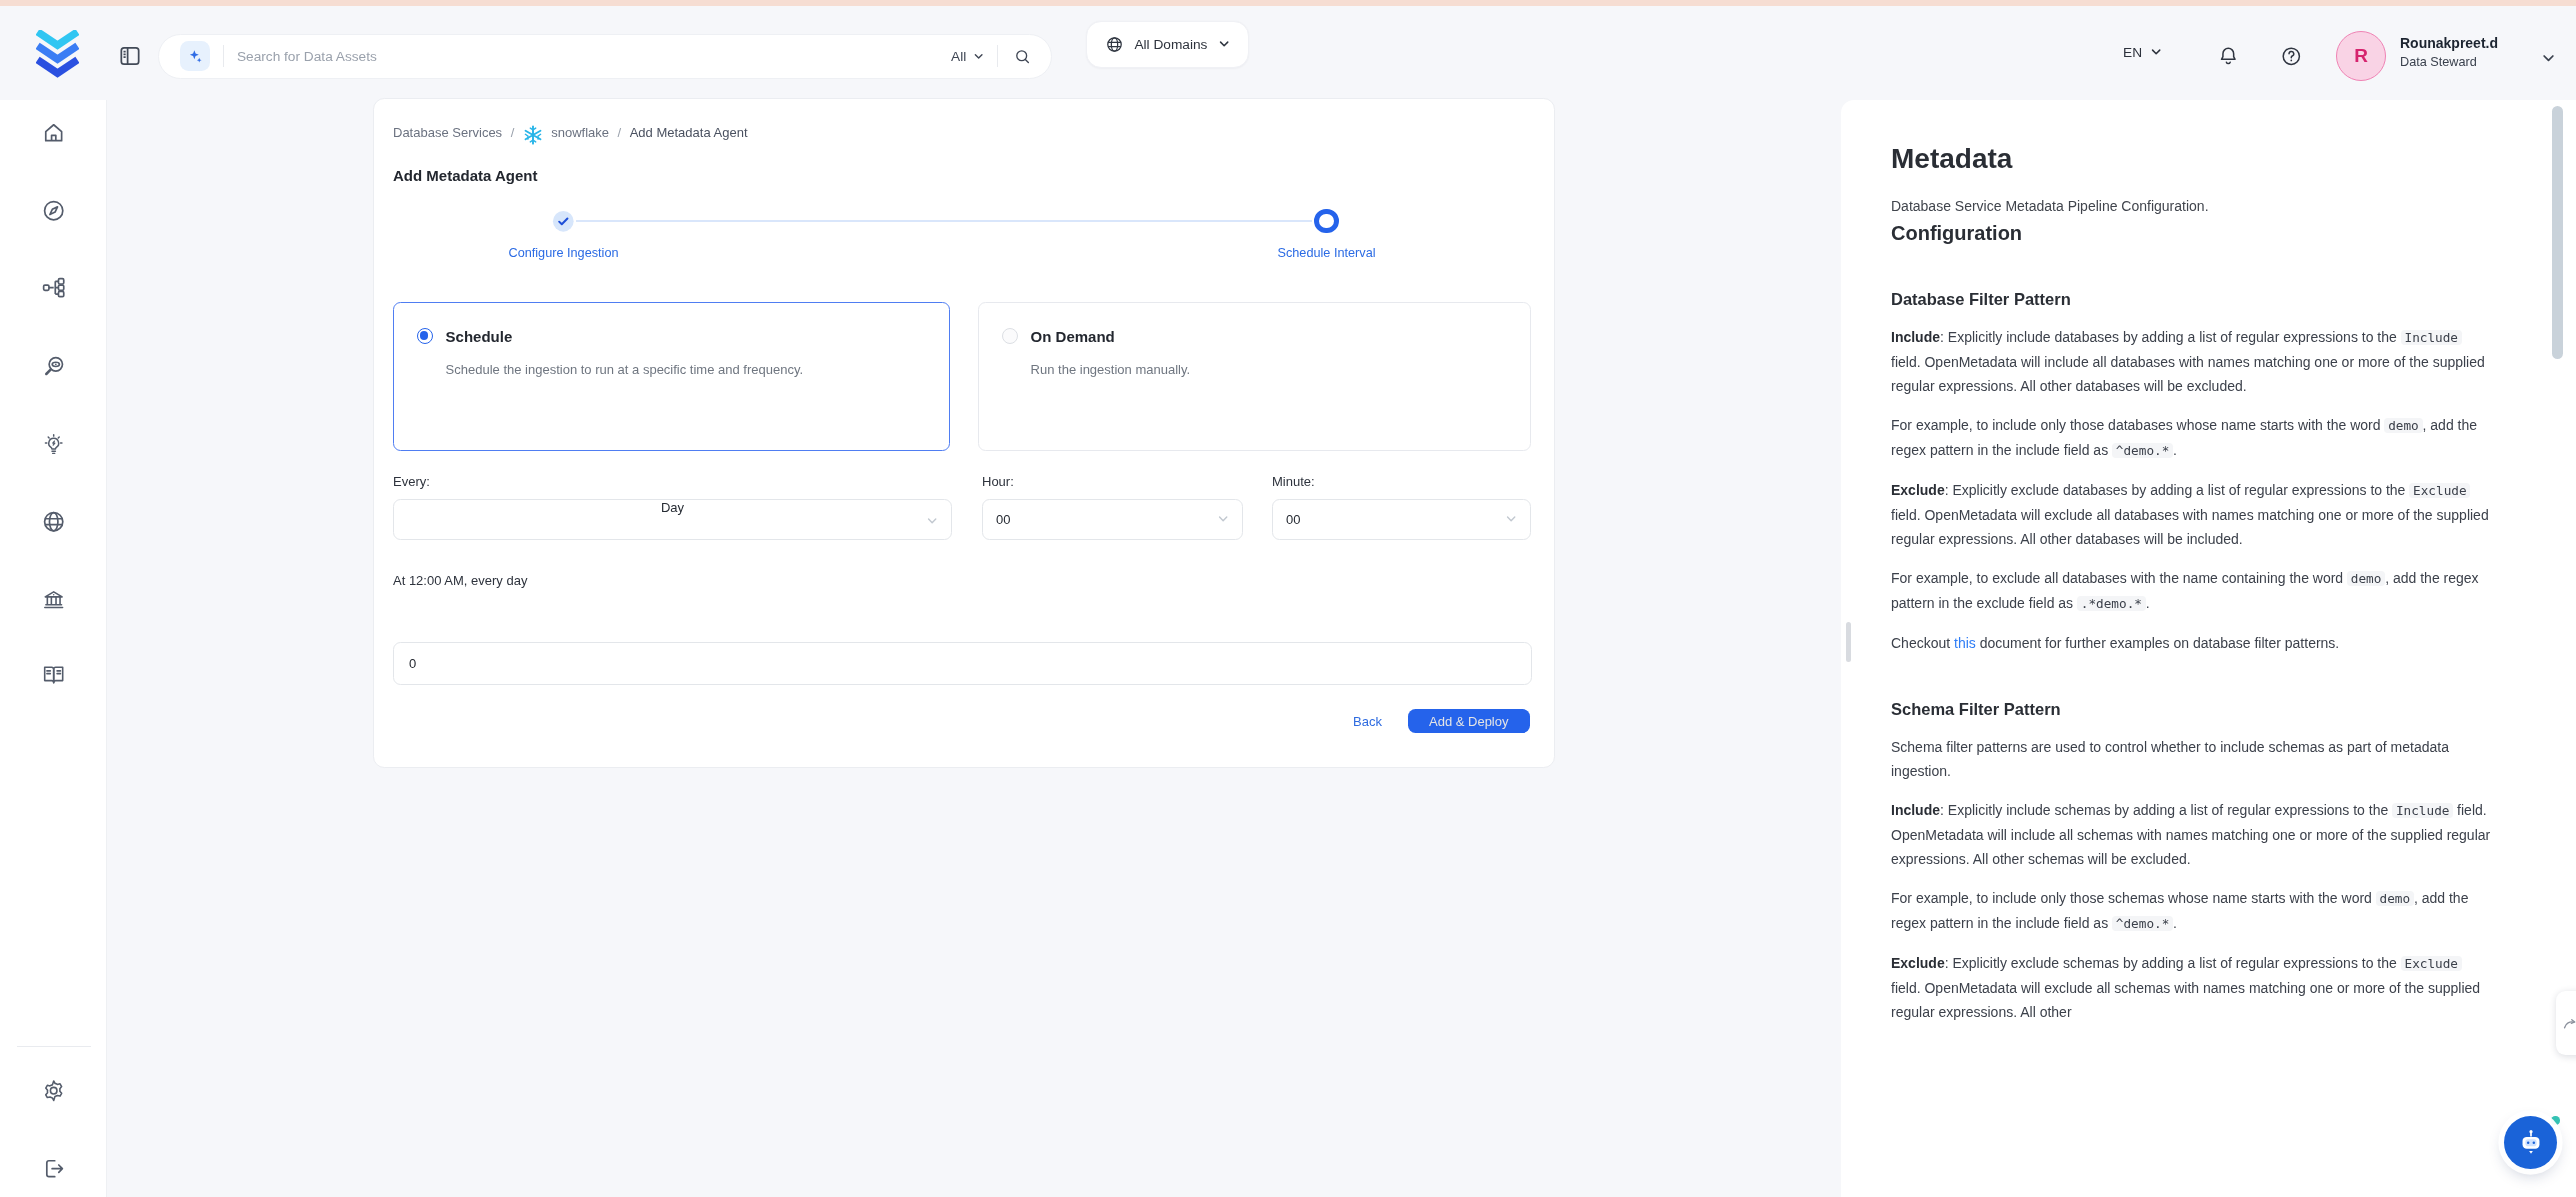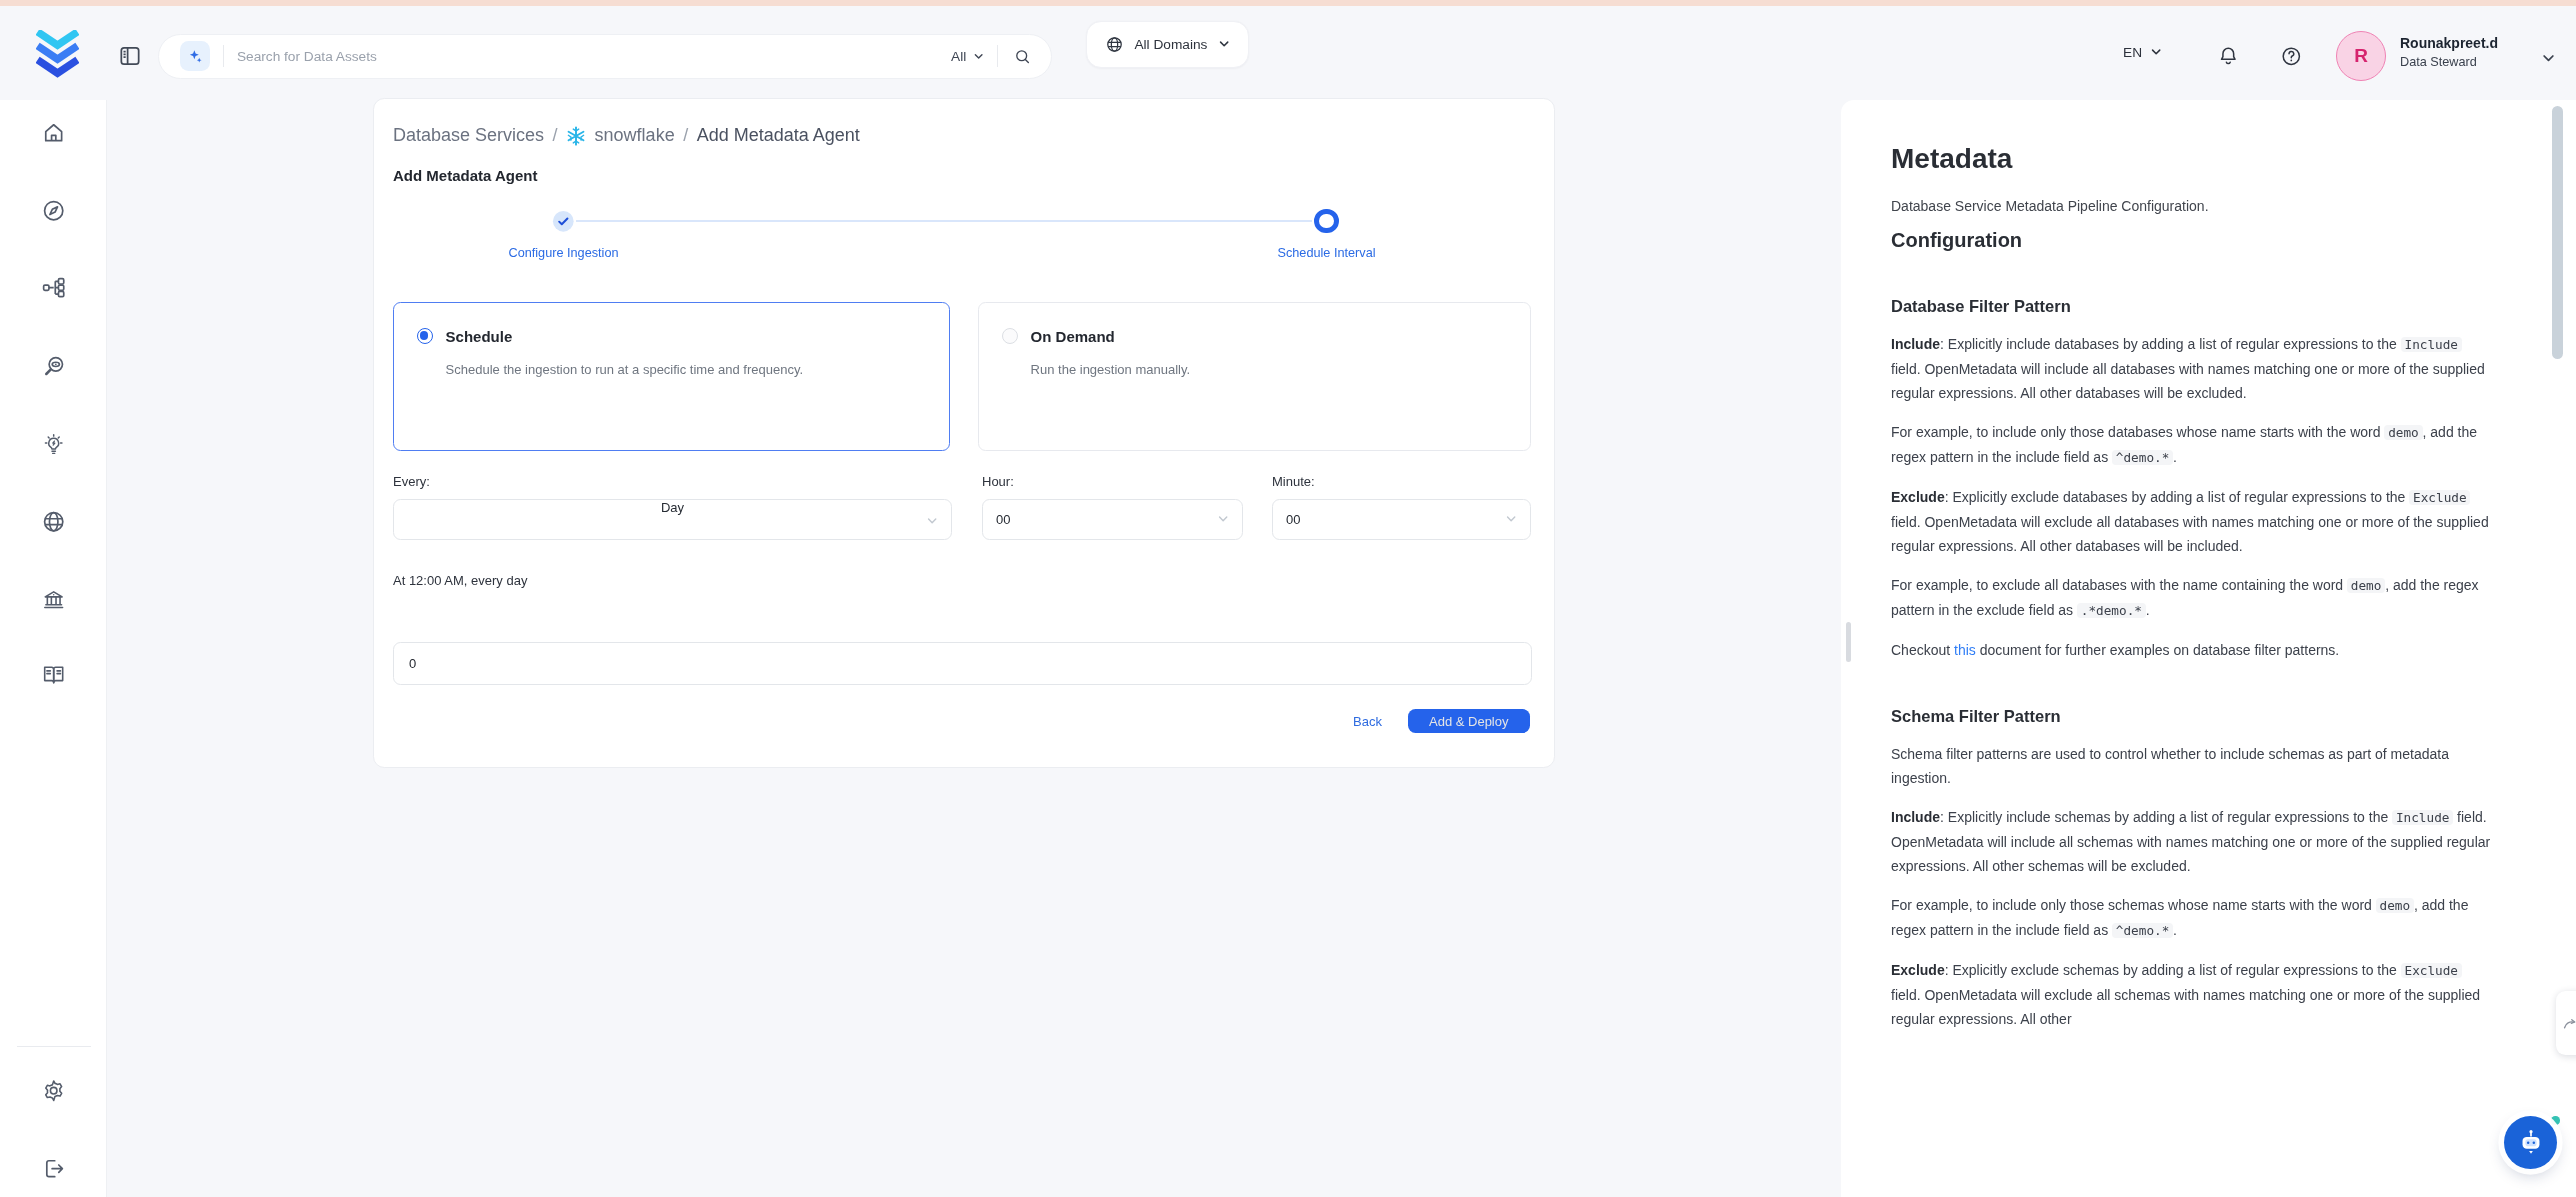--- a/index.html
+++ b/index.html
@@ -37,22 +37,22 @@
   .chev { display:inline-block; }
 
   
   .sidebar { position:absolute; left:0; top:100px; width:107px; height:1098px; background:#fff; border-right:0.9px solid #eef0f3; }
   .nav-ic { position:absolute; left:41px; width:25.4px; height:25.4px; color:#545c6b; cursor:pointer; }
   .sb-div { position:absolute; left:17px; width:74px; height:0.9px; background:#e9ebef; top:946px; }
 
   
   .card { position:absolute; left:373px; top:98px; width:1182px; height:670px; background:#fff;
     border:0.9px solid #ebedf1; border-radius:11.3px; }
-  .breadcrumb { position:absolute; left:19px; top:26px; display:flex; align-items:center; gap:8.5px;
-    font-size:18px; color:#6b7280; }
+  .breadcrumb { position:absolute; left:19px; top:26px; display:flex; align-items:flex-start; gap:8.5px;
+    font-size:13px; color:#6b7280; }
   .crumb-link { cursor:pointer; } .crumb-cur { color:#4a5160; }
   .crumb-sep { color:#9aa1ac; }
   .page-title { position:absolute; left:19px; top:68px; font-size:15px; font-weight:700; color:#23272f; }
 
   .stepper { position:absolute; left:4px; top:102px; width:1139px; height:85px; }
   .step-line { position:absolute; left:198px; top:19px; width:736px; height:1.9px; background:#d9e6fb; }
   .step-done { position:absolute; left:174px; top:8.5px; width:22.6px; height:22.6px; }
   .step-ring { position:absolute; left:936px; top:7.5px; width:24.5px; height:24.5px; border-radius:50%;
     border:5.7px solid #2563eb; background:#fff; }
   .step-label { position:absolute; top:45px; width:245px; text-align:center; font-size:12.7px; color:#2b6be4; }
@@ -84,21 +84,21 @@
   .submit-btn { height:24px; padding:0 21px; background:#2563eb; border:none; border-radius:7.5px;
     color:#e5e5e5; font-size:13px; font-family:"Liberation Sans",sans-serif; display:flex; align-items:center; cursor:pointer; }
 
   
   .panel { position:absolute; left:1841px; top:100px; width:735px; height:1098px; background:#fff;
     border-top-left-radius:13px; overflow:hidden; }
   .drag-pill { position:absolute; left:4.7px; top:522px; width:5.7px; height:40px; border-radius:2.8px; background:#d8dbe0; cursor:col-resize; }
   .panel-inner { position:absolute; left:0; top:0; width:705px; padding:43px 52px 0 50px; }
   .doc-title { font-size:28px; font-weight:700; color:#2a2e35; }
   .doc-sub { margin-top:22.6px; font-size:14px; color:#41454d; }
-  .doc-config { margin-top:15px; font-size:20px; font-weight:700; color:#2a2e35; }
+  .doc-config { margin-top:8px; font-size:20px; font-weight:700; color:#2a2e35; }
   .doc-h3 { margin-top:45px; margin-bottom:16px; font-size:16.5px; font-weight:700; color:#2a2e35; }
   .doc-p { margin-top:15px; font-size:14px; line-height:24px; color:#3c414b; max-width:603px; }
   .doc-p b { color:#2a2e35; }
   .doc-p code { font-family:"DejaVu Sans Mono", monospace; font-size:12.7px; background:#f4f5f7;
     padding:0 3.8px; border-radius:3.8px; color:#3c414b; }
   .doc-p a { color:#2f7df6; text-decoration:none; cursor:pointer; }
   .scroll-thumb { position:absolute; left:711px; top:5.7px; width:11.3px; height:253px; border-radius:5.7px; background:#c9d2da; cursor:pointer; }
 
   
   .edge-tab { position:absolute; left:2556px; top:991px; width:30px; height:64px; background:#fff;

